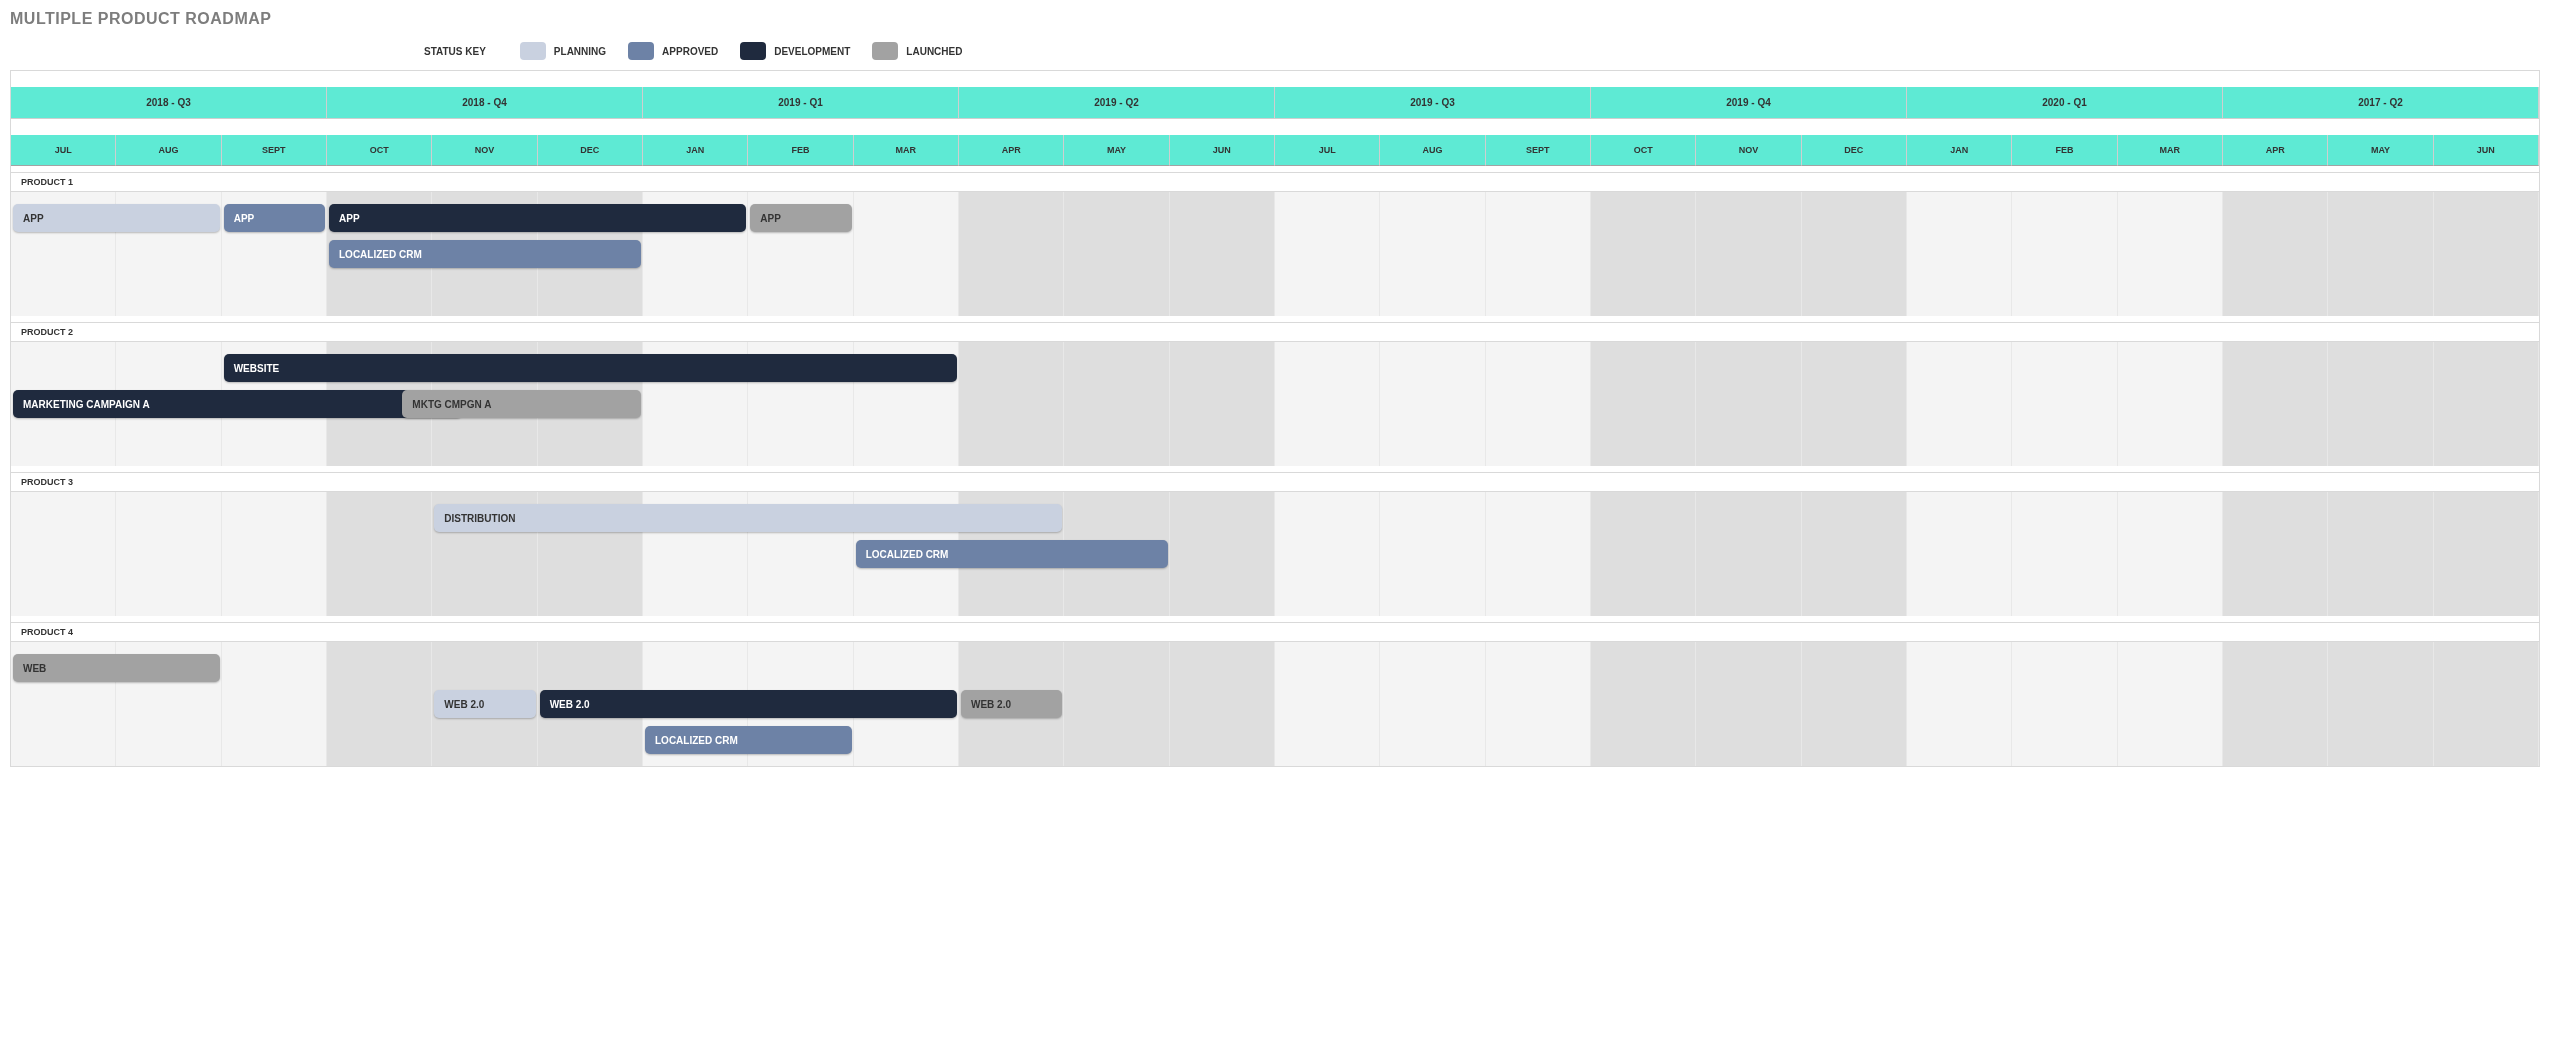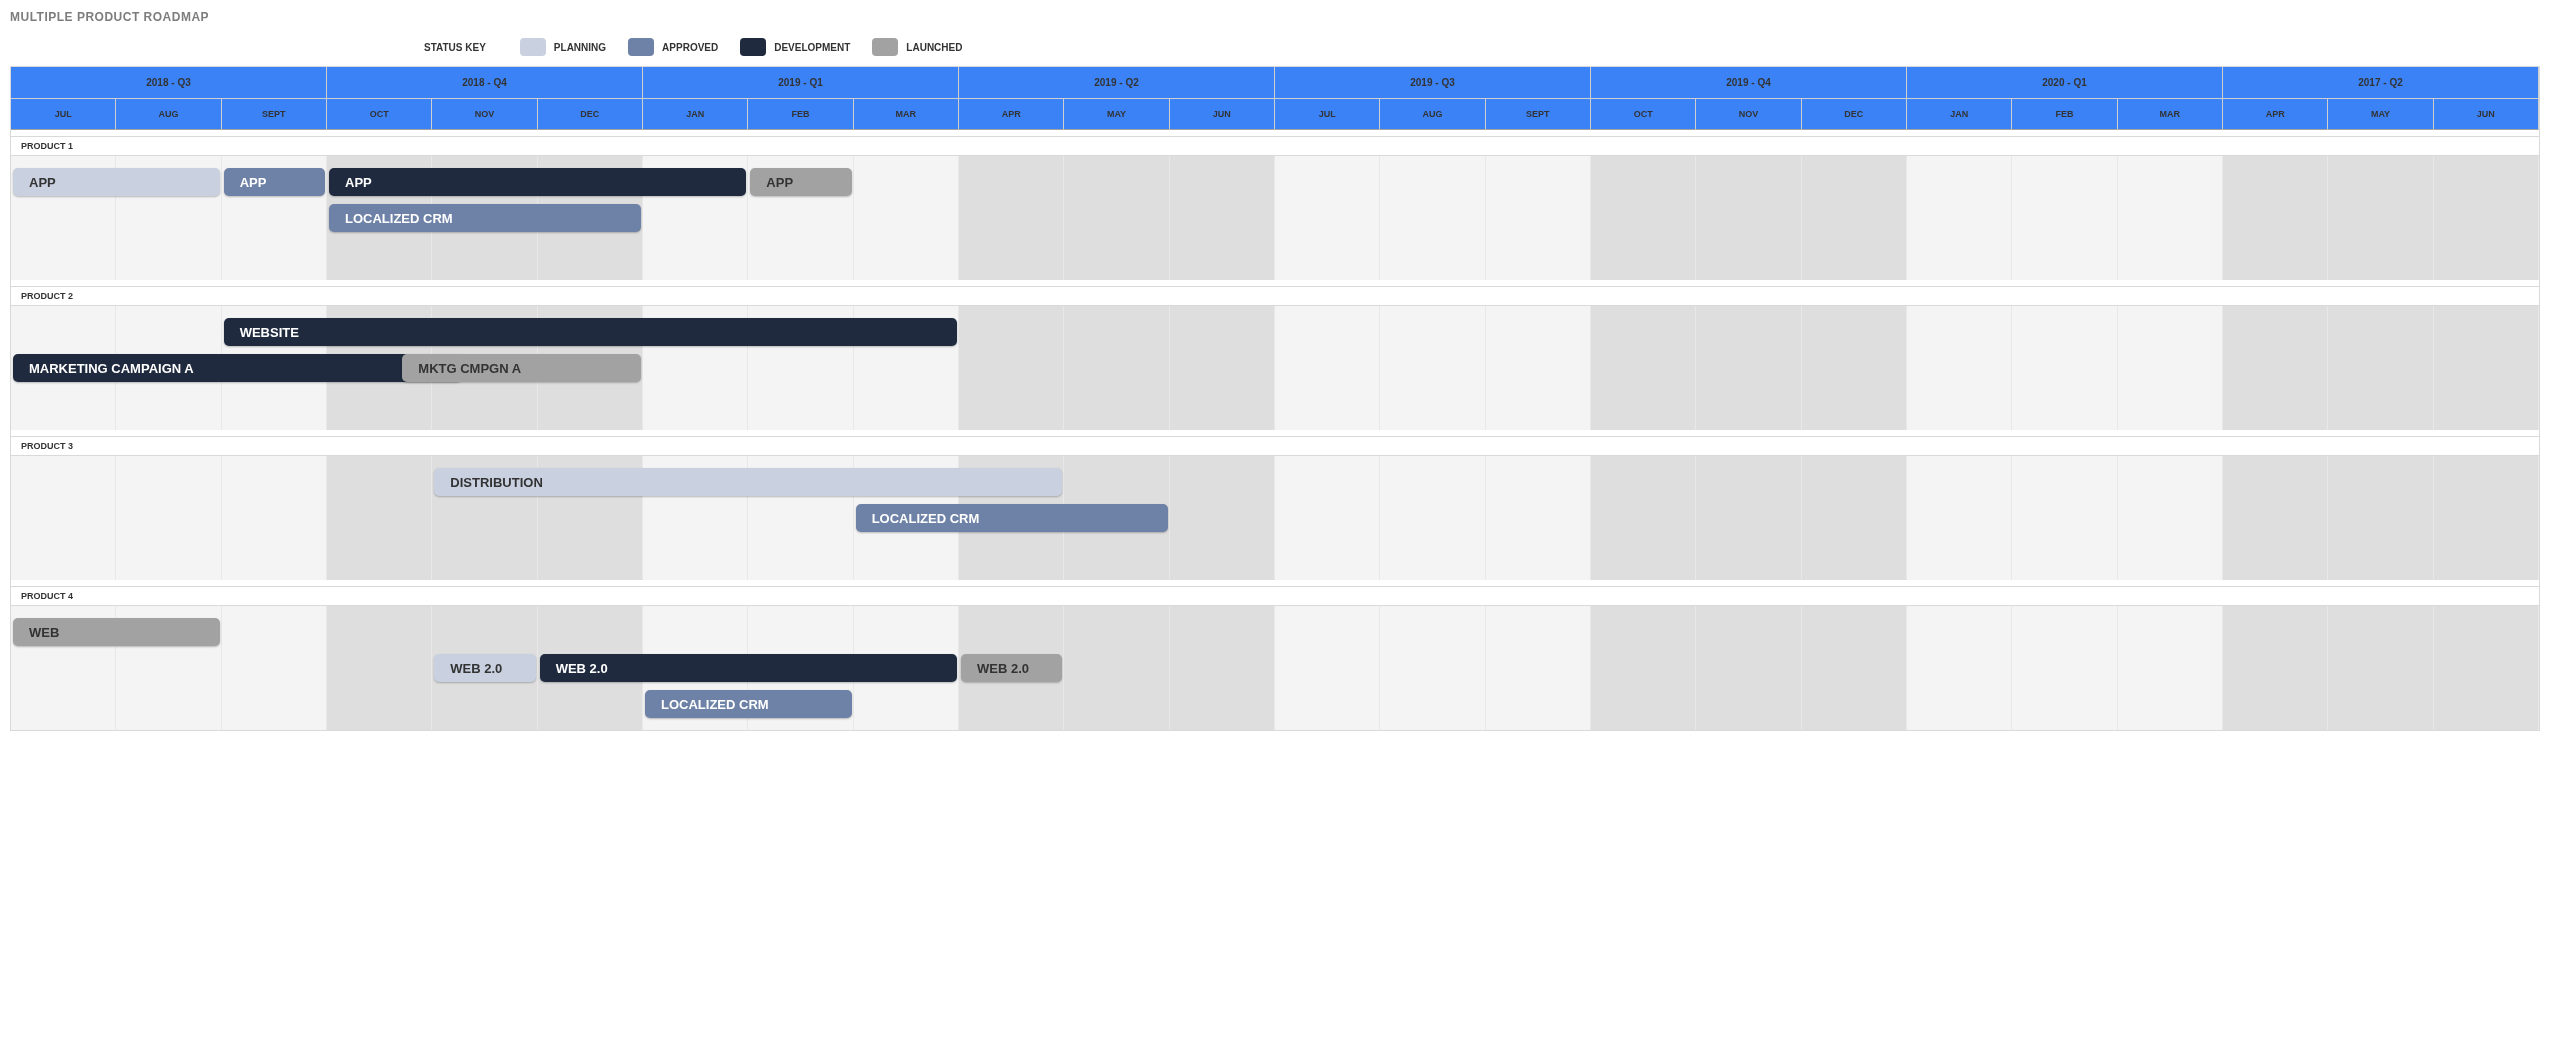--- a/index.html
+++ b/index.html
@@ -3,21 +3,21 @@
 <meta charset="utf-8">
 <style>
   * { box-sizing: border-box; margin: 0; padding: 0; }
   body {
     font-family: Arial, Helvetica, sans-serif;
     background: #ffffff;
     padding: 10px;
     font-size: 10px;
   }
   .title {
-    font-size: 12px;
+    font-size: 16px;
     font-weight: bold;
     color: #7d7d7d;
     letter-spacing: 0.5px;
     margin-bottom: 14px;
   }
   .legend {
     display: flex;
     align-items: center;
     gap: 22px;
     margin-bottom: 10px;
@@ -39,21 +39,22 @@
 
   .roadmap {
     border: 1px solid #d9d9d9;
     width: 100%;
   }
 
   
   .header-quarters, .header-months {
     display: grid;
     grid-template-columns: repeat(24, 1fr);
-    background: #3b82f6;
+    background: #5eead4;
+    margin-top: 16px;
   }
   .header-quarters .qcell {
     grid-column: span 3;
     text-align: center;
     font-size: 10px;
     font-weight: bold;
     color: #333;
     padding: 10px 0;
     border-right: 1px solid #cfcfcf;
     border-bottom: 1px solid #cfcfcf;
@@ -101,22 +102,22 @@
     display: grid;
     grid-template-columns: repeat(24, 1fr);
     grid-auto-rows: 28px;
     row-gap: 8px;
     padding: 12px 0;
   }
   .bar {
     border-radius: 5px;
     display: flex;
     align-items: center;
-    padding-left: 16px;
-    font-size: 13px;
+    padding-left: 10px;
+    font-size: 10px;
     font-weight: bold;
     box-shadow: 0 1px 2px rgba(0,0,0,0.25);
     margin: 0 2px;
   }
   .bar.planning   { background: #c9d1e0; color: #333; }
   .bar.approved   { background: #6d82a6; color: #fff; }
   .bar.development{ background: #1f2a3e; color: #fff; }
   .bar.launched   { background: #a2a2a2; color: #333; }
 </style>
 </head>

